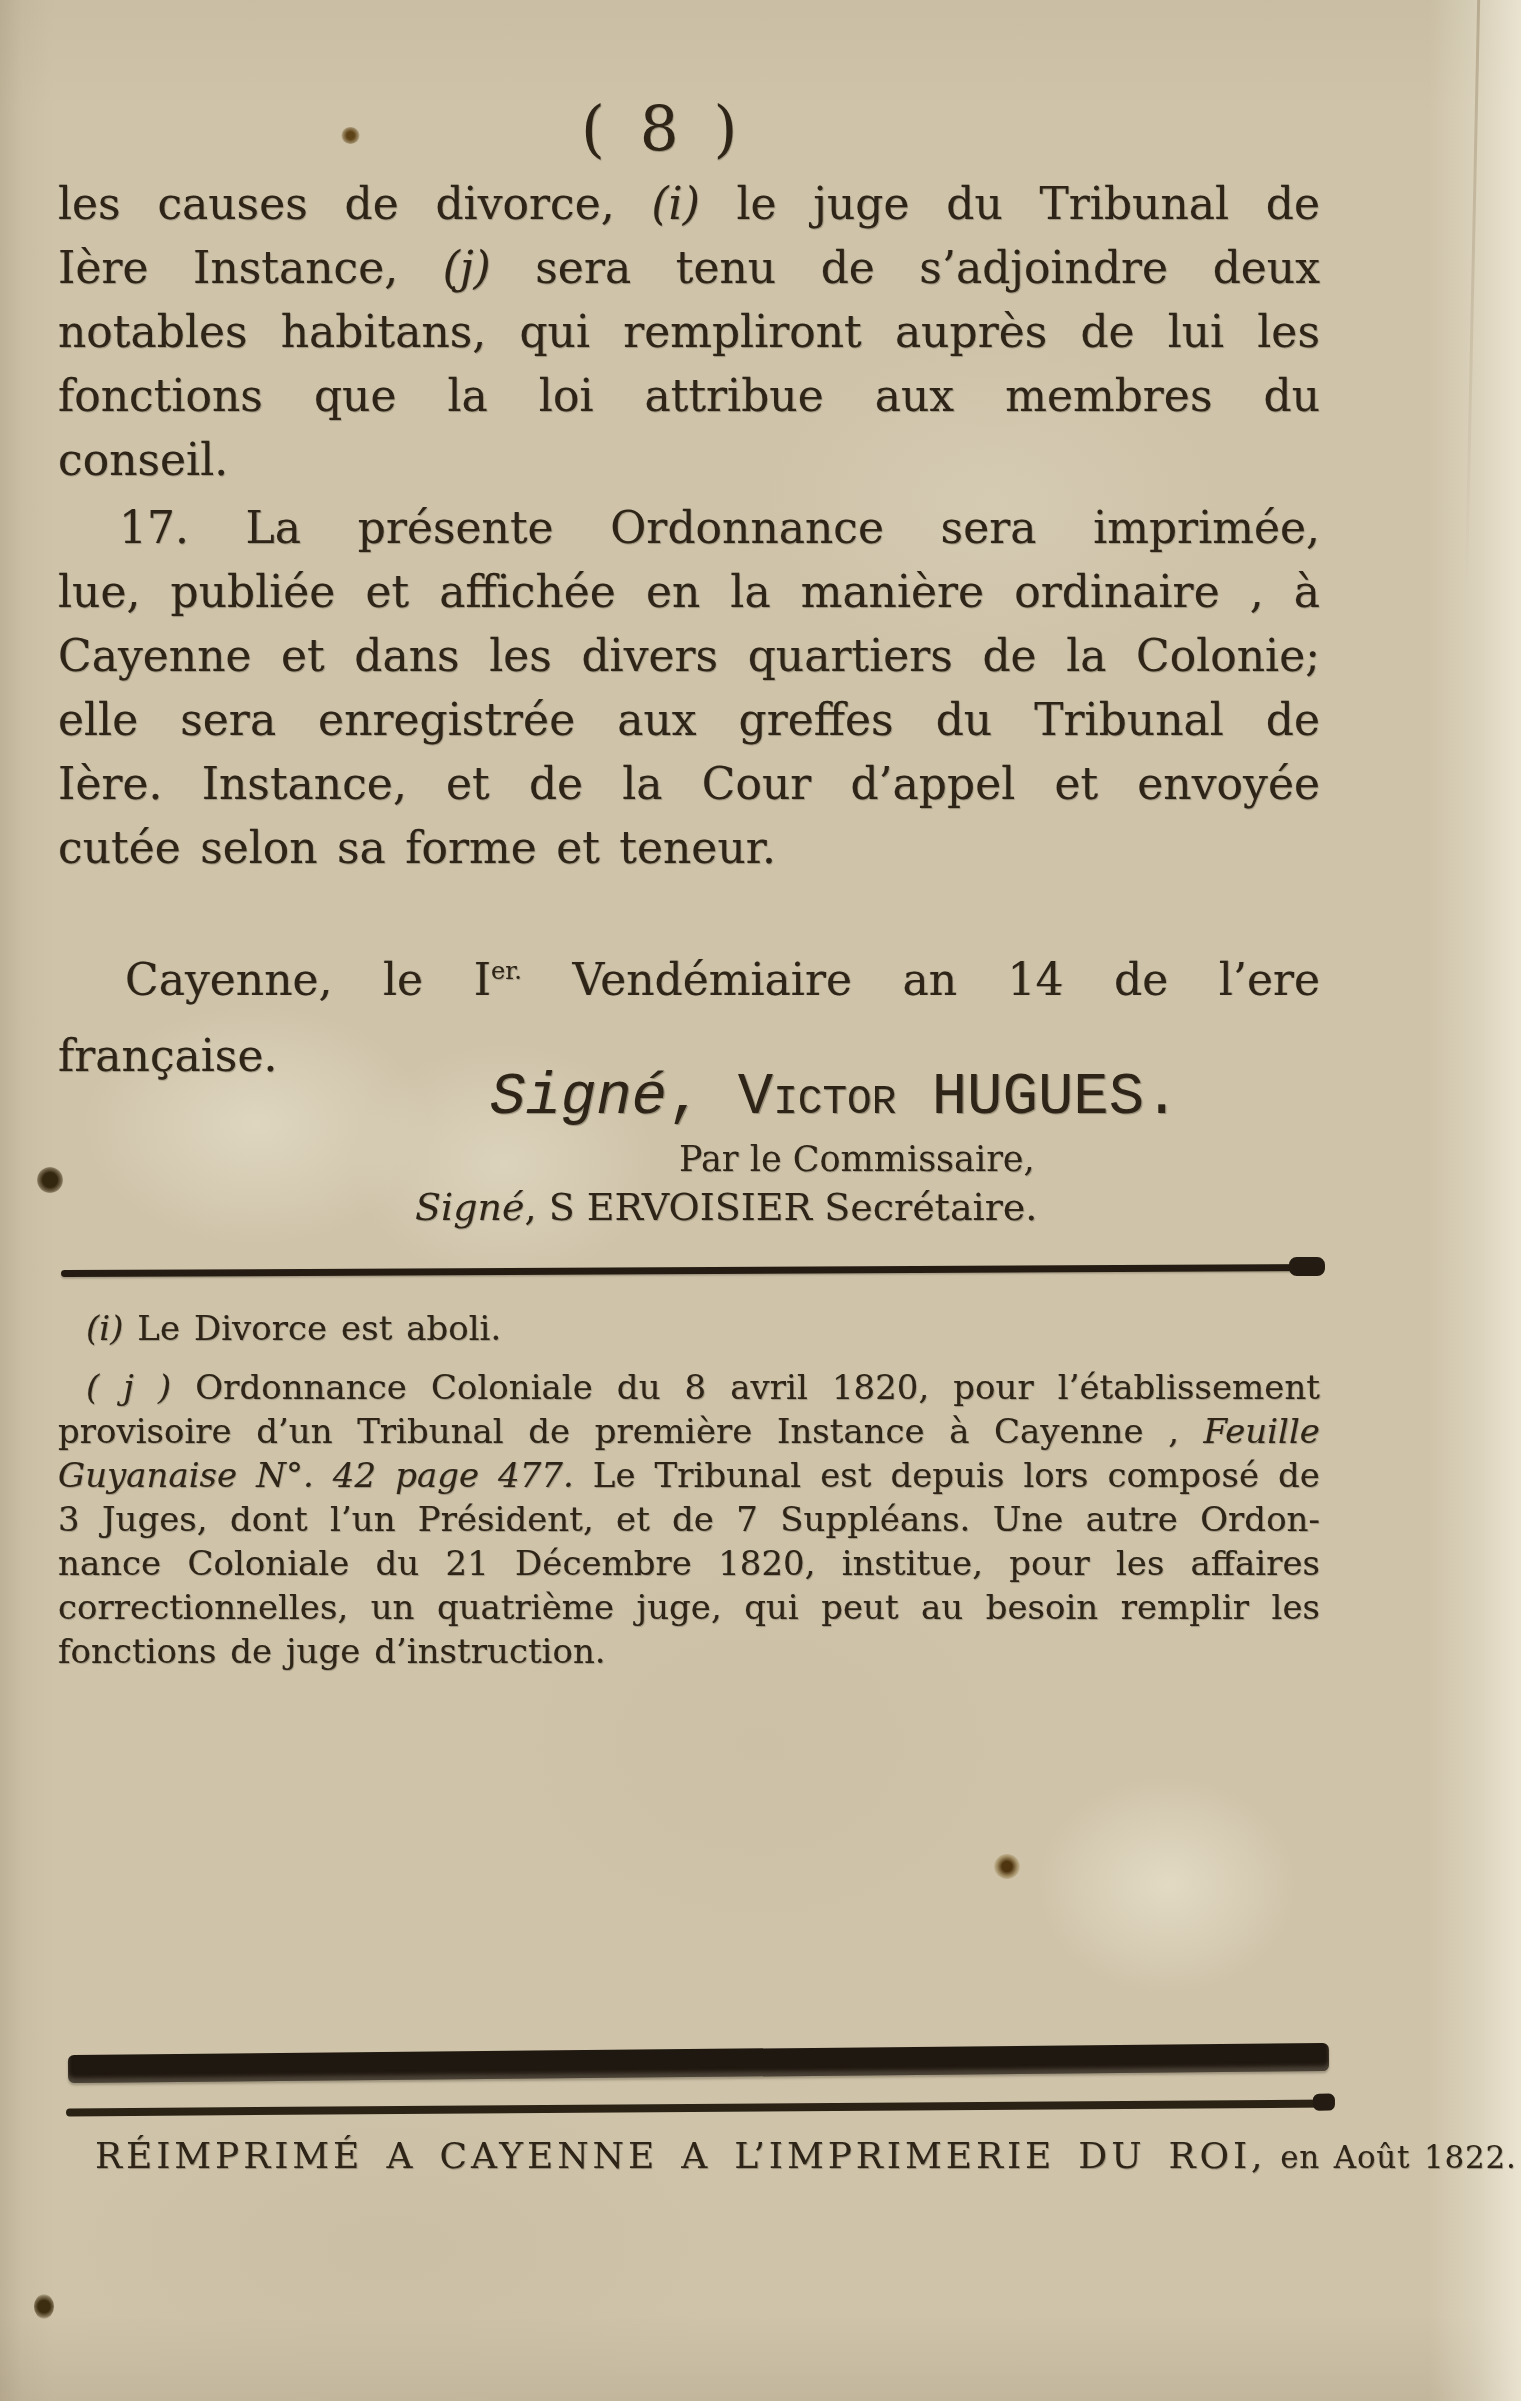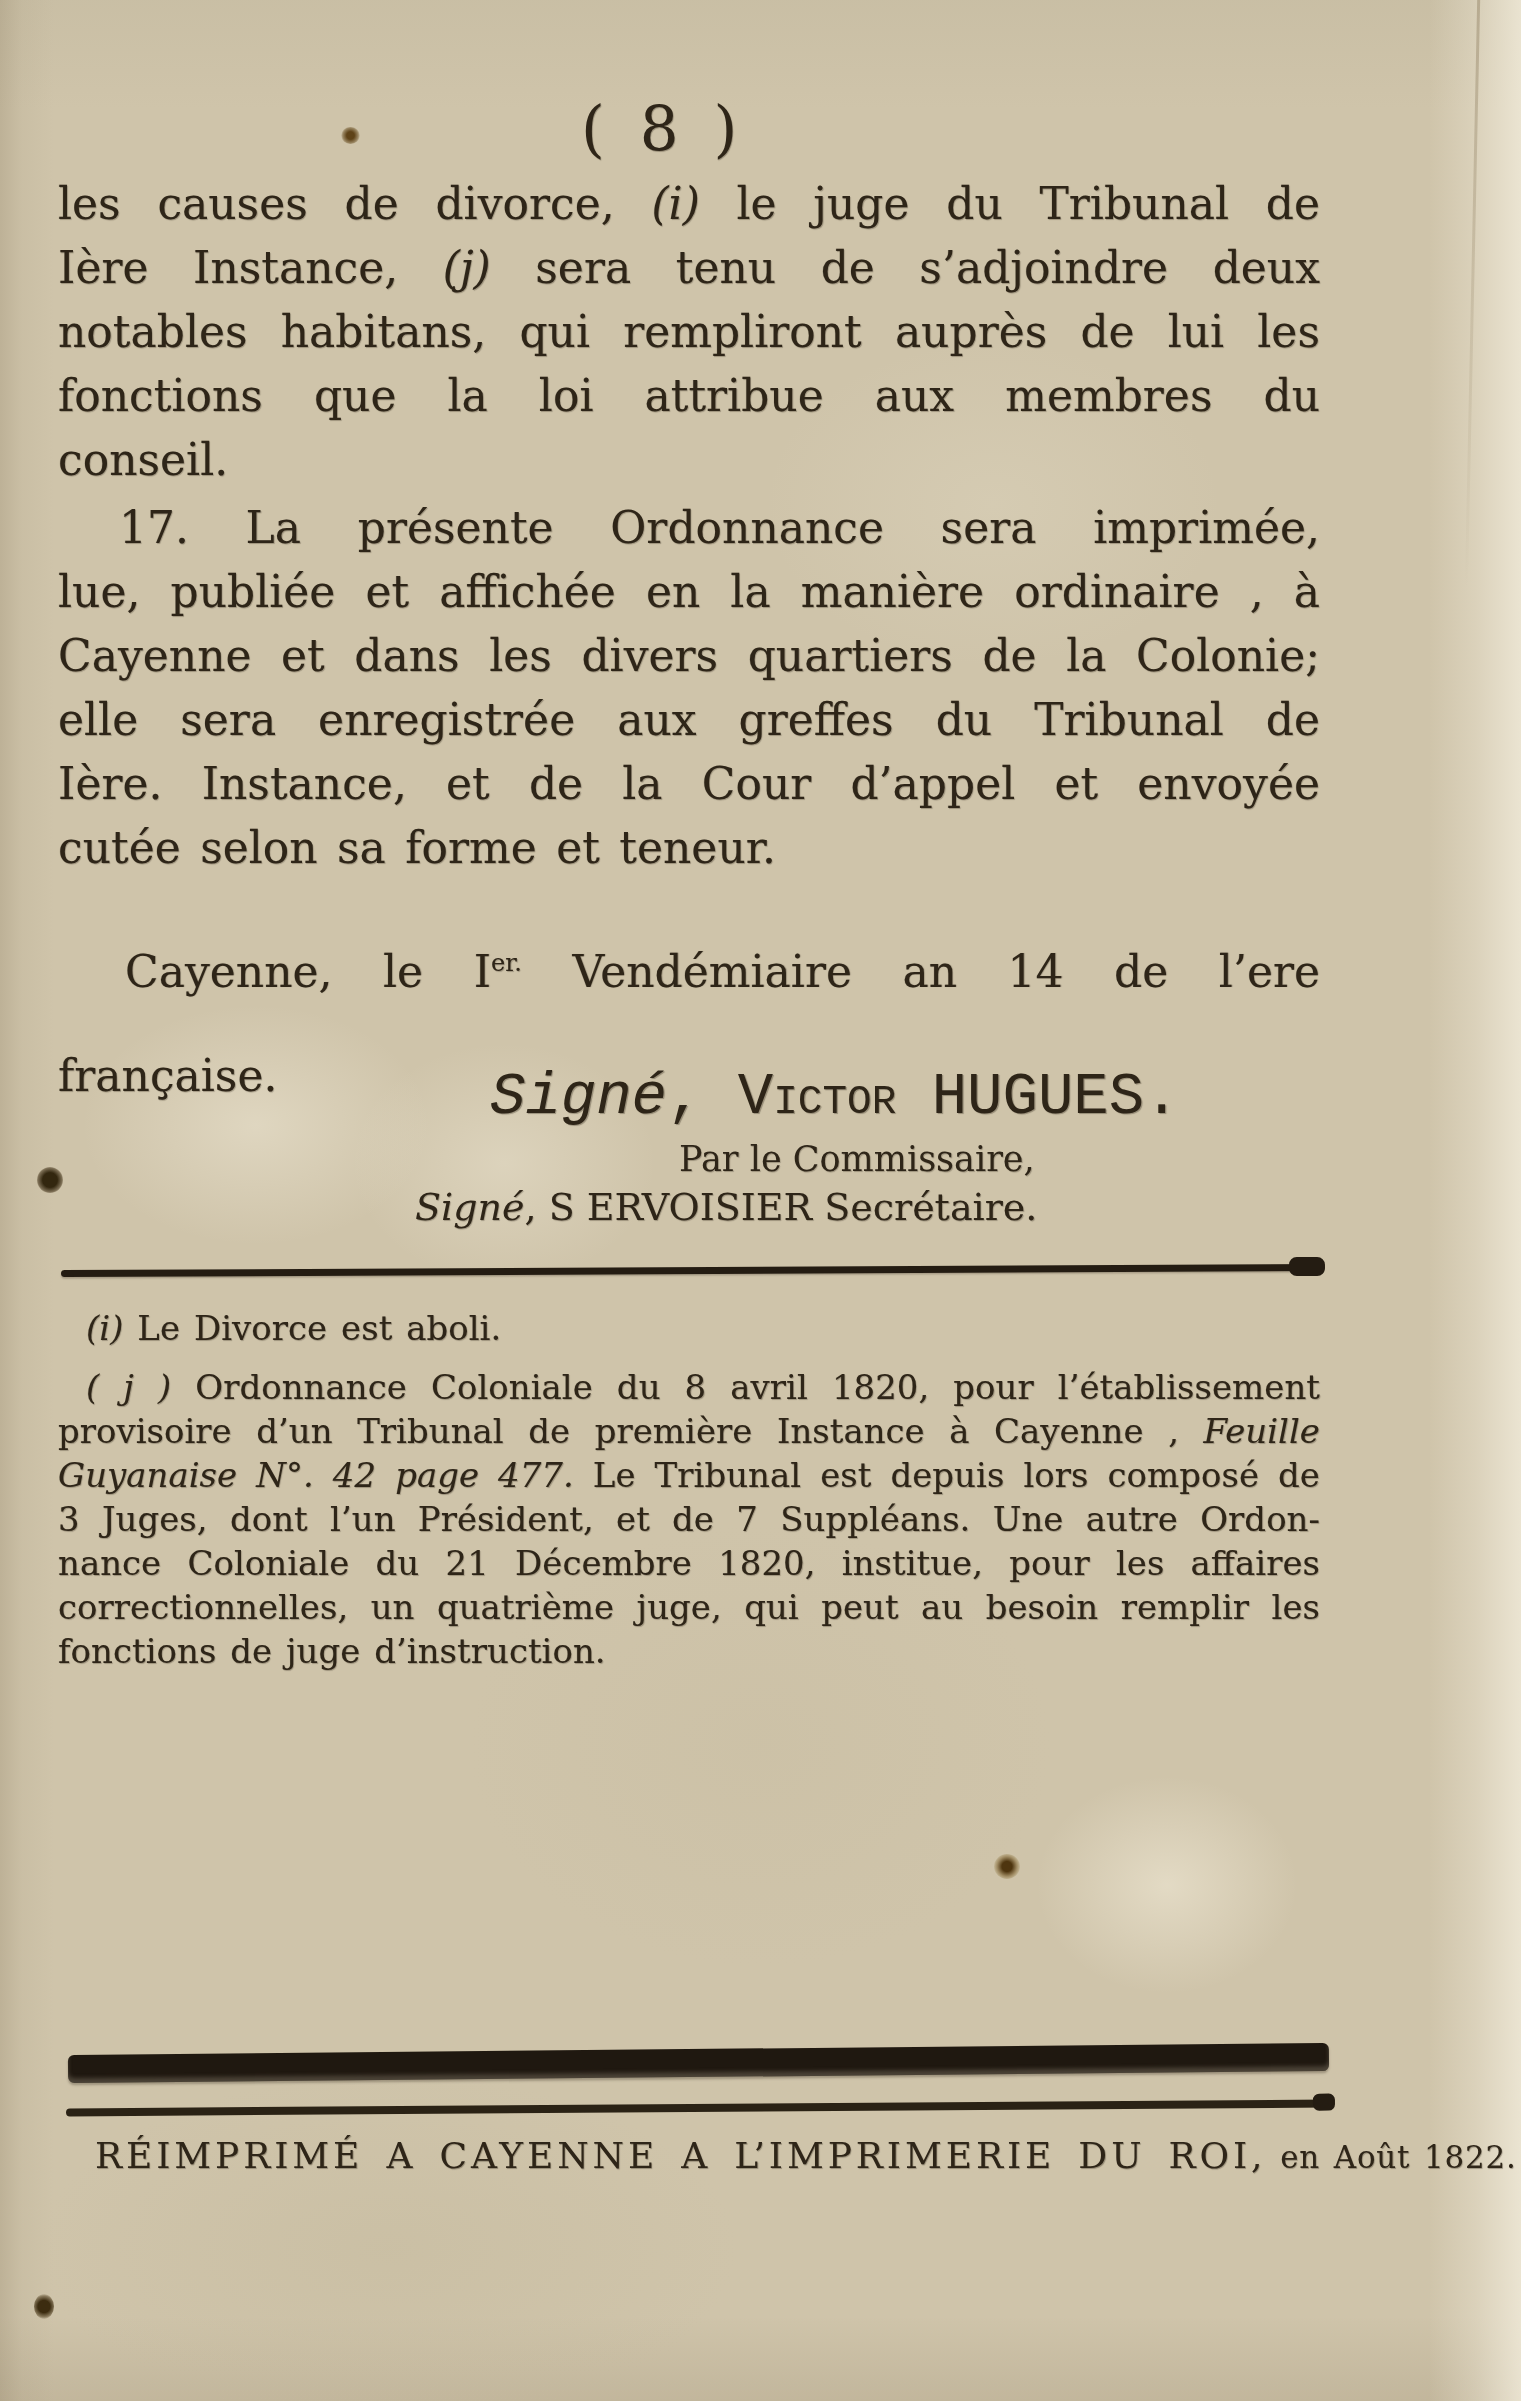--- a/index.html
+++ b/index.html
@@ -110,22 +110,22 @@
   <div class="txt main" style="top:496px;">
     <div class="line just indent1"><span>17. La présente Ordonnance sera imprimée,</span></div>
     <div class="line just"><span>lue, publiée et affichée en la manière ordinaire , à</span></div>
     <div class="line just"><span>Cayenne et dans les divers quartiers de la Colonie;</span></div>
     <div class="line just"><span>elle sera enregistrée aux greffes du Tribunal de</span></div>
     <div class="line just"><span>Ière. Instance, et de la Cour d’appel et envoyée</span></div>
     <div class="line"><span>cutée selon sa forme et teneur.</span></div>
   </div>
 
   <div class="txt main" style="top:929px;">
-    <div class="line just indent2" style="line-height:68px;"><span>Cayenne, le I</span><span class="seg-sup">er.</span><span> Vendémiaire an 14 de l’ere</span></div>
-    <div class="line" style="line-height:68px;margin-top:36px;"><span>française.</span></div>
+    <div class="line just indent2" style="line-height:84px;"><span>Cayenne, le I</span><span class="seg-sup">er.</span><span> Vendémiaire an 14 de l’ere</span></div>
+    <div class="line" style="line-height:68px;"><span>française.</span></div>
   </div>
 
   <div class="sig1"><span class="seg-i">Signé</span><span>, </span><span class="seg-sc">Victor</span><span> HUGUES.</span></div>
   <div class="sig2"><span>Par le Commissaire,</span></div>
   <div class="sig3"><span class="seg-i">Signé</span><span>, S ERVOISIER Secrétaire.</span></div>
 
   <div class="rule rule-sep"></div>
 
   <div class="txt foot" style="top:1306px;">
     <div class="line indent3"><span class="seg-i">(i)</span><span> Le Divorce est aboli.</span></div>

